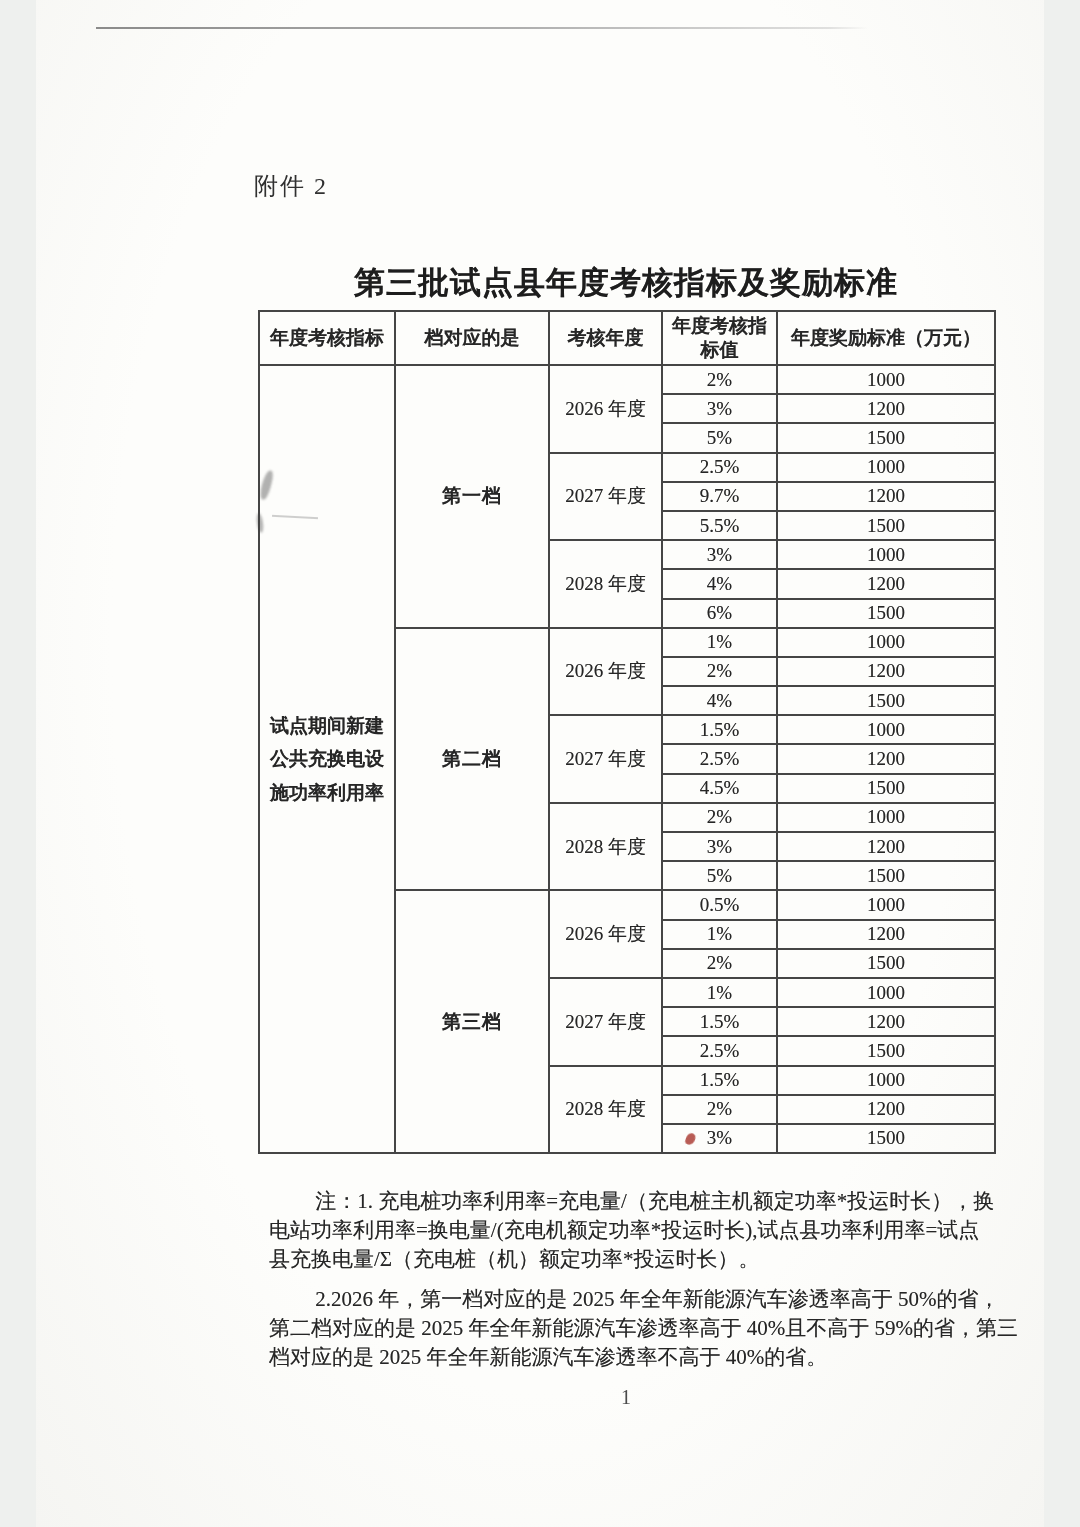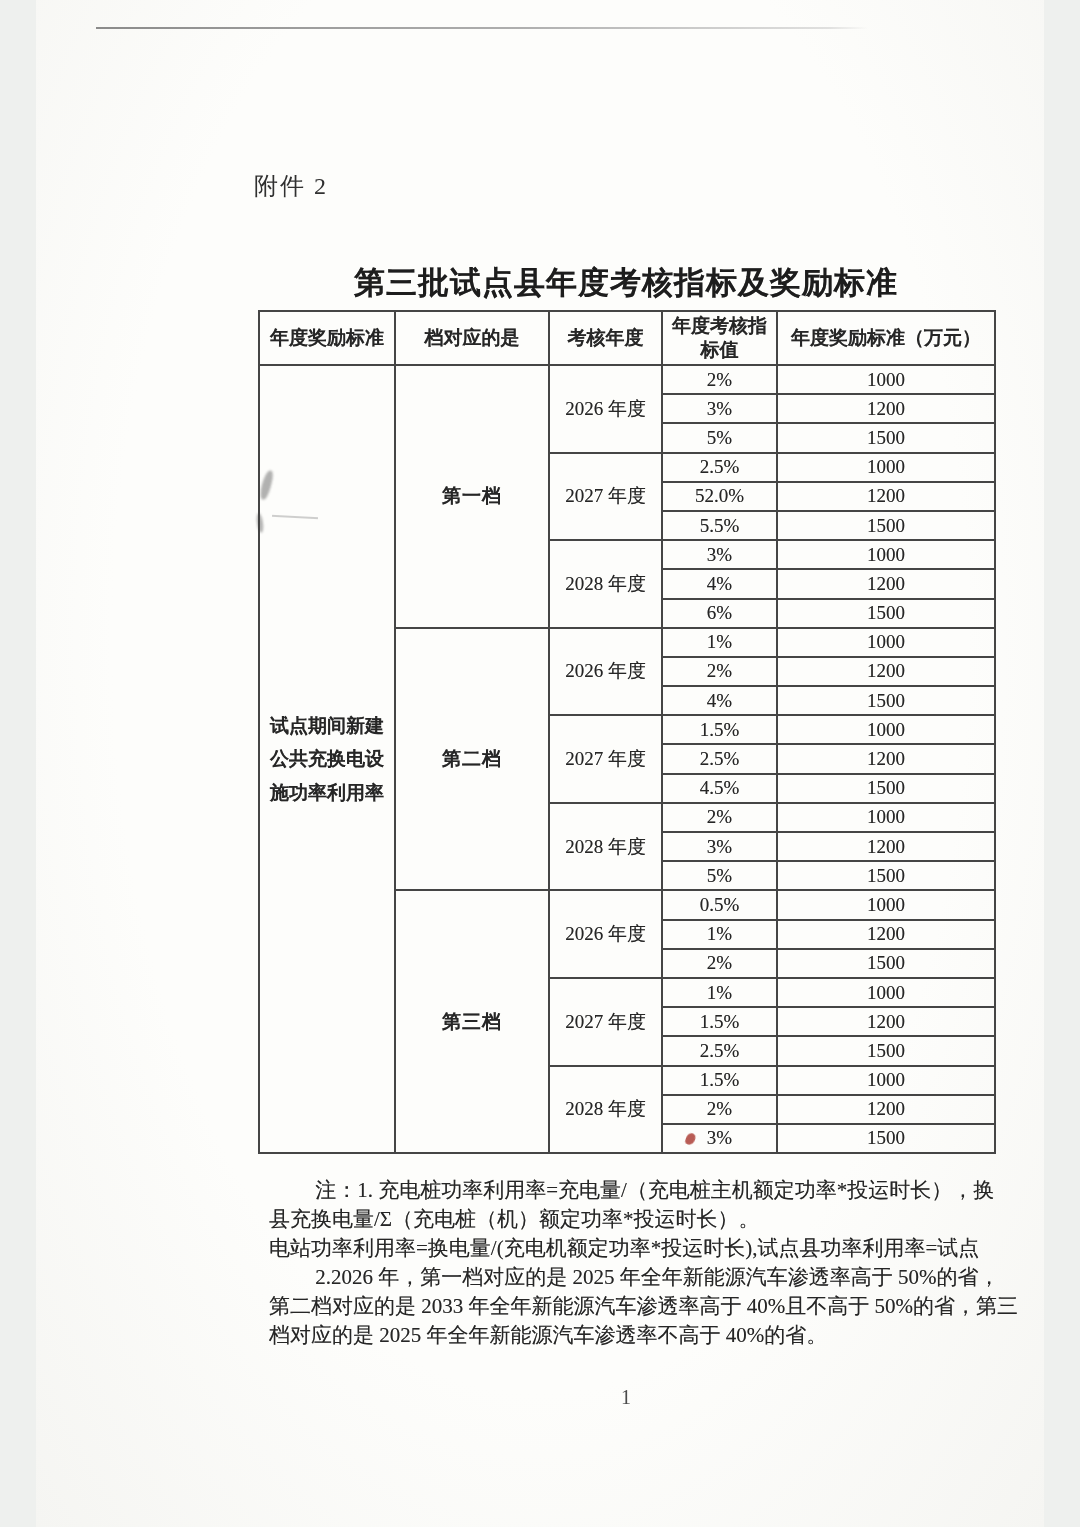--- a/index.html
+++ b/index.html
@@ -90,21 +90,21 @@
   .notes {
     position: absolute;
     left: 233px; top: 1176px;
     width: 762px;
     font-size: 21px;
     line-height: 29px;
     color: #262626;
     text-shadow: 0 0 .5px rgba(20,20,20,.4);
   }
   .note-line { white-space: nowrap; }
-  .note-line.indent { text-indent: 2.2em; }
+  .note-line.indent { text-indent: 2.2em; margin-top: 11px; }
 
   .page-number {
     position: absolute;
     left: 222px; top: 1386px;
     width: 736px;
     text-align: center;
     font-size: 20px;
     color: #4a4a4a;
   }
 </style>
@@ -126,21 +126,21 @@
   <table class="assessment">
     <colgroup>
       <col style="width:136px">
       <col style="width:154px">
       <col style="width:113px">
       <col style="width:115px">
       <col style="width:218px">
     </colgroup>
     <thead>
         <tr>
-          <th>年度奖励标准</th>
+          <th>年度考核指标</th>
           <th>档对应的是</th>
           <th>考核年度</th>
           <th>年度考核指标值</th>
           <th>年度奖励标准（万元）</th>
         </tr>
       </thead>
     <tbody>
         <tr>
           <td rowspan="27" class="cell-indicator">试点期间新建公共充换电设施功率利用率</td>
           <td rowspan="9" class="cell-tier">第一档</td>
@@ -155,21 +155,21 @@
         <tr>
           <td class="cell-target">5%</td>
           <td class="cell-reward">1500</td>
         </tr>
         <tr>
           <td rowspan="3" class="cell-year">2027 年度</td>
           <td class="cell-target">2.5%</td>
           <td class="cell-reward">1000</td>
         </tr>
         <tr>
-          <td class="cell-target">52.0%</td>
+          <td class="cell-target">9.7%</td>
           <td class="cell-reward">1200</td>
         </tr>
         <tr>
           <td class="cell-target">5.5%</td>
           <td class="cell-reward">1500</td>
         </tr>
         <tr>
           <td rowspan="3" class="cell-year">2028 年度</td>
           <td class="cell-target">3%</td>
           <td class="cell-reward">1000</td>
@@ -260,22 +260,22 @@
         </tr>
         <tr>
           <td class="cell-target">3%</td>
           <td class="cell-reward">1500</td>
         </tr>
       </tbody>
   </table>
 
   <div class="notes">
       <div class="note-line indent">注：1. 充电桩功率利用率=充电量/（充电桩主机额定功率*投运时长），换</div>
+      <div class="note-line">电站功率利用率=换电量/(充电机额定功率*投运时长),试点县功率利用率=试点</div>
       <div class="note-line">县充换电量/Σ（充电桩（机）额定功率*投运时长）。</div>
-      <div class="note-line">电站功率利用率=换电量/(充电机额定功率*投运时长),试点县功率利用率=试点</div>
       <div class="note-line indent">2.2026 年，第一档对应的是 2025 年全年新能源汽车渗透率高于 50%的省，</div>
-      <div class="note-line">第二档对应的是 2033 年全年新能源汽车渗透率高于 40%且不高于 50%的省，第三</div>
+      <div class="note-line">第二档对应的是 2025 年全年新能源汽车渗透率高于 40%且不高于 59%的省，第三</div>
       <div class="note-line">档对应的是 2025 年全年新能源汽车渗透率不高于 40%的省。</div>
     </div>
 
   <div class="page-number">1</div>
 
 </div>
 
 </body></html>

